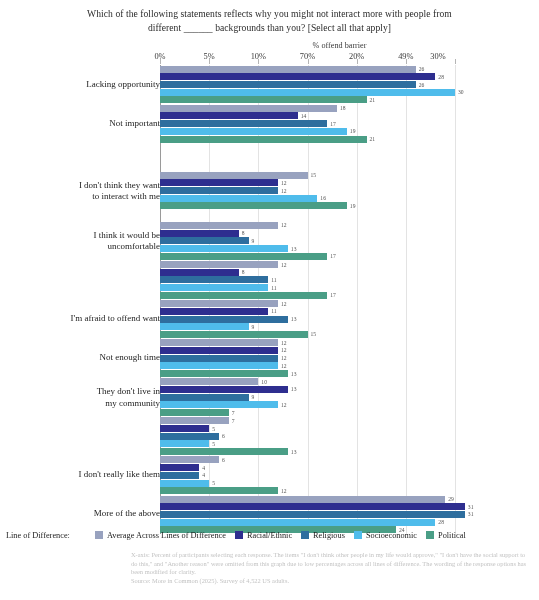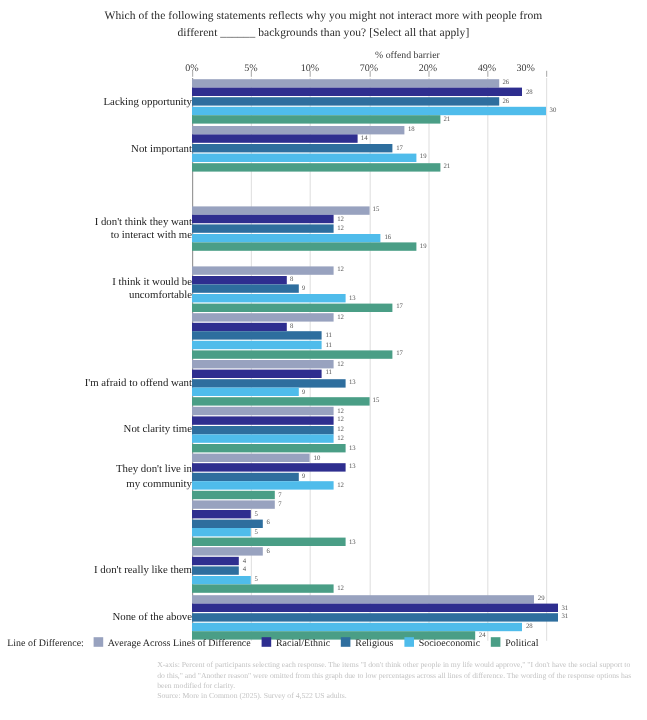--- a/index.html
+++ b/index.html
@@ -152,21 +152,21 @@
     top: 527px;
     height: 16px;
     display: flex;
     align-items: center;
     padding-left: 6px;
     font-size: 8.3px;
     color: #1c1c1c;
     white-space: nowrap;
   }
   .legend-title {
-    margin-right: 8px;
+    margin-right: 25px;
   }
   .legend-item {
     display: flex;
     align-items: center;
     margin-right: 9px;
   }
   .legend-swatch {
     width: 8px;
     height: 8px;
     margin-right: 4px;
@@ -381,21 +381,21 @@
               <div class="bar-value" style="left: 91.5px;">9</div>
             </div>
             <div class="bar-row" style="top: 31.4417px;">
               <div class="bar" title="Political: 15%" style="width: 147.5px; background: rgb(74, 158, 134);"></div>
               <div class="bar-value" style="left: 150.5px;">15</div>
             </div>
           </div>
         </div>
         <div class="group" style="top: 273.583px; height: 39.0833px;">
           <div class="group-label">
-            <div>Not clarity time</div>
+            <div>Not enough time</div>
           </div>
           <div class="bar-stack">
             <div class="bar-row" style="top: 0.641667px;">
               <div class="bar" title="Average Across Lines of Difference: 12%" style="width: 118px; background: rgb(152, 162, 191);"></div>
               <div class="bar-value" style="left: 121px;">12</div>
             </div>
             <div class="bar-row" style="top: 8.34167px;">
               <div class="bar" title="Racial/Ethnic: 12%" style="width: 118px; background: rgb(46, 46, 143);"></div>
               <div class="bar-value" style="left: 121px;">12</div>
             </div>
@@ -487,21 +487,21 @@
               <div class="bar-value" style="left: 52.1667px;">5</div>
             </div>
             <div class="bar-row" style="top: 31.4417px;">
               <div class="bar" title="Political: 12%" style="width: 118px; background: rgb(74, 158, 134);"></div>
               <div class="bar-value" style="left: 121px;">12</div>
             </div>
           </div>
         </div>
         <div class="group" style="top: 429.917px; height: 39.0833px;">
           <div class="group-label">
-            <div>None of the above</div>
+            <div>More of the above</div>
           </div>
           <div class="bar-stack">
             <div class="bar-row" style="top: 0.641667px;">
               <div class="bar" title="Average Across Lines of Difference: 29%" style="width: 285.167px; background: rgb(152, 162, 191);"></div>
               <div class="bar-value" style="left: 288.167px;">29</div>
             </div>
             <div class="bar-row" style="top: 8.34167px;">
               <div class="bar" title="Racial/Ethnic: 31%" style="width: 304.833px; background: rgb(46, 46, 143);"></div>
               <div class="bar-value" style="left: 307.833px;">31</div>
             </div>

